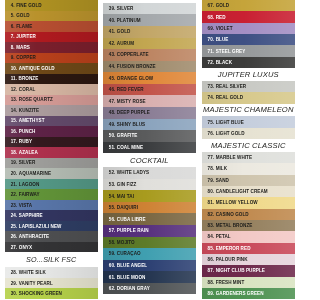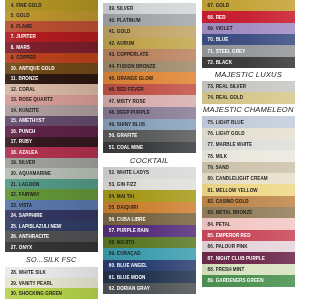--- a/index.html
+++ b/index.html
@@ -316,21 +316,21 @@
         <div class="swatch" style="height: 11.35px; background: rgb(150, 153, 155); color: rgb(255, 255, 255);">
           <div class="shade"></div>
           <span class="num">71.</span>
           <span class="nm">STEEL GREY</span>
         </div>
         <div class="swatch" style="height: 11.35px; background: rgb(60, 60, 59); color: rgb(255, 255, 255);">
           <div class="shade"></div>
           <span class="num">72.</span>
           <span class="nm">BLACK</span>
         </div>
-        <div class="grp-header" style="height: 12.8px; font-size: 7.6px;">MAJESTIC LUXUS</div>
+        <div class="grp-header" style="height: 12.8px; font-size: 7.6px;">JUPITER LUXUS</div>
         <div class="swatch" style="height: 11.35px; background: rgb(200, 201, 196); color: rgb(29, 29, 27);">
           <div class="shade"></div>
           <span class="num">73.</span>
           <span class="nm">REAL SILVER</span>
         </div>
         <div class="swatch" style="height: 11.35px; background: rgb(215, 201, 140); color: rgb(29, 29, 27);">
           <div class="shade"></div>
           <span class="num">74.</span>
           <span class="nm">REAL GOLD</span>
         </div>
@@ -338,20 +338,21 @@
         <div class="swatch" style="height: 11.35px; background: rgb(197, 206, 221); color: rgb(29, 29, 27);">
           <div class="shade"></div>
           <span class="num">75.</span>
           <span class="nm">LIGHT BLUE</span>
         </div>
         <div class="swatch" style="height: 11.35px; background: rgb(230, 226, 210); color: rgb(29, 29, 27);">
           <div class="shade"></div>
           <span class="num">76.</span>
           <span class="nm">LIGHT GOLD</span>
         </div>
+        <div class="grp-header" style="height: 12.8px; font-size: 7.6px;">MAJESTIC CLASSIC</div>
         <div class="swatch" style="height: 11.35px; background: rgb(223, 224, 220); color: rgb(29, 29, 27);">
           <div class="shade"></div>
           <span class="num">77.</span>
           <span class="nm">MARBLE WHITE</span>
         </div>
         <div class="swatch" style="height: 11.35px; background: rgb(236, 233, 224); color: rgb(29, 29, 27);">
           <div class="shade"></div>
           <span class="num">78.</span>
           <span class="nm">MILK</span>
         </div>

